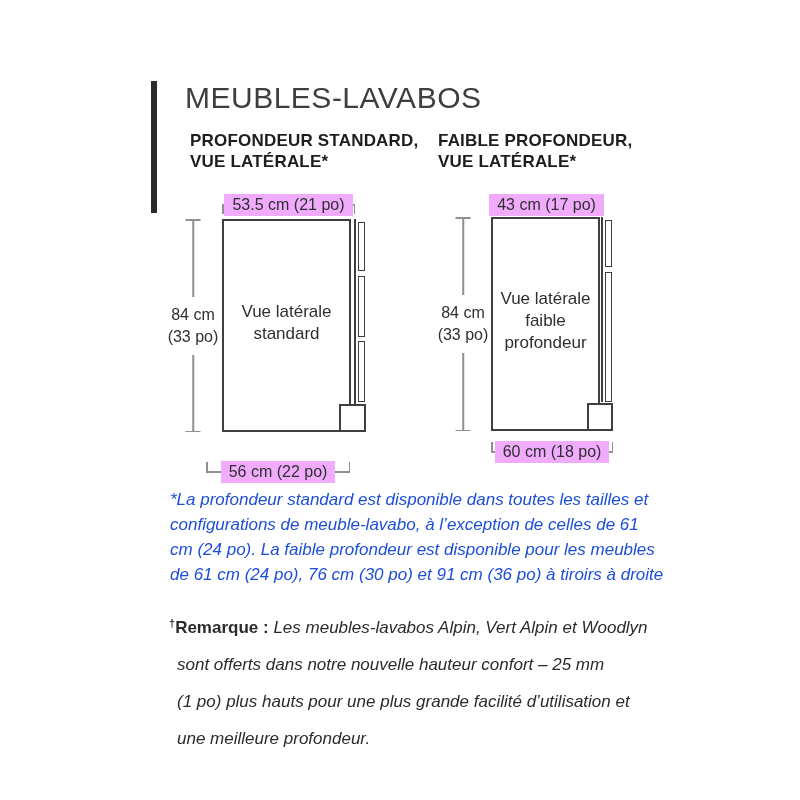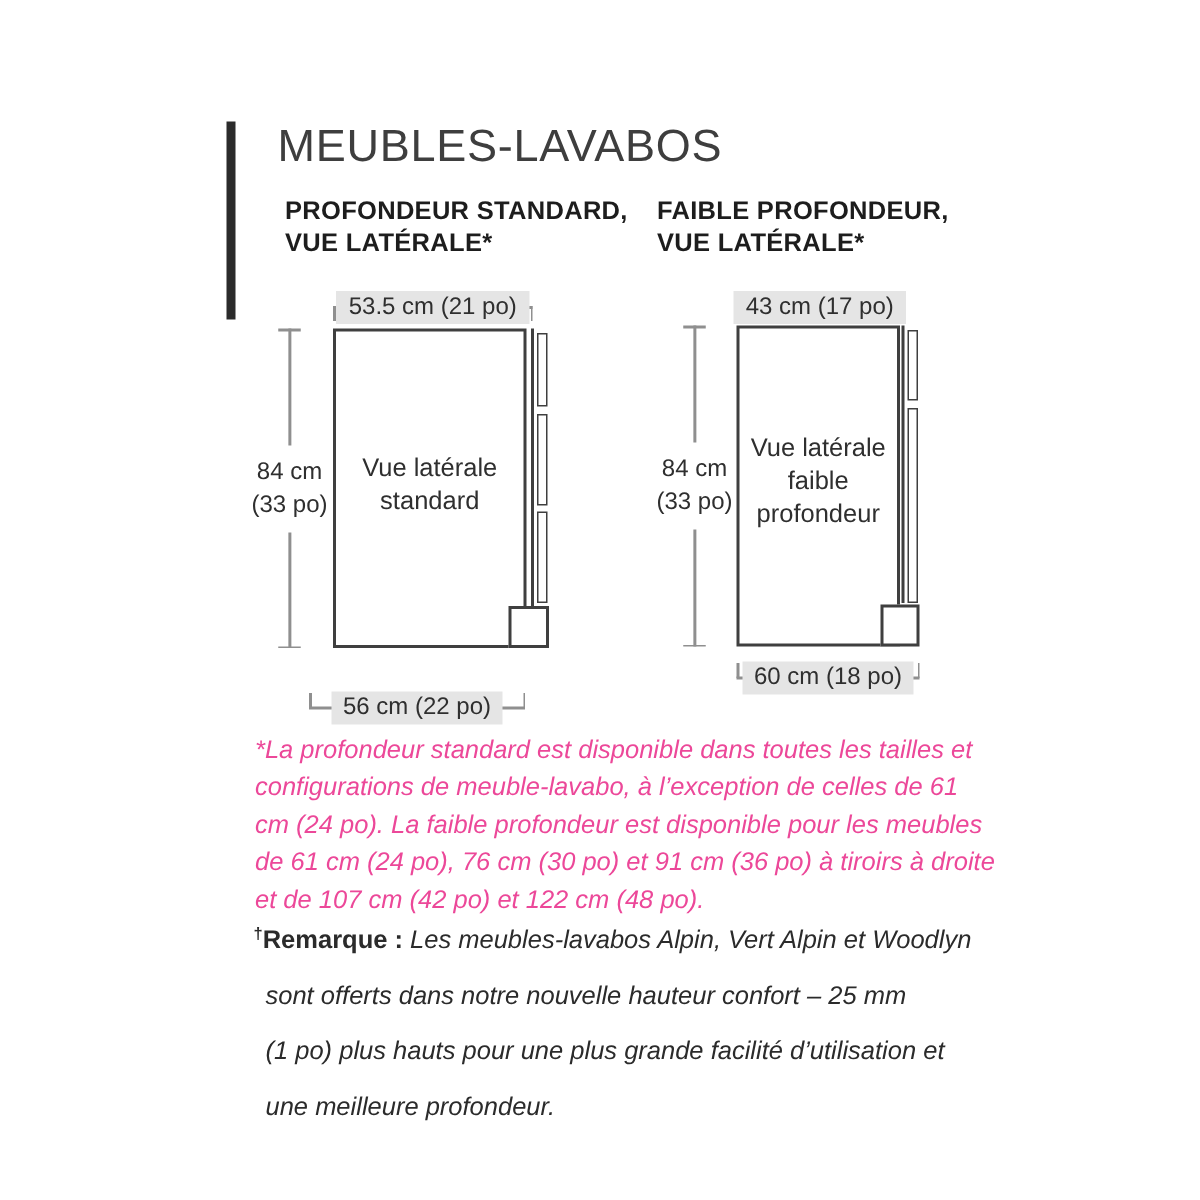--- a/index.html
+++ b/index.html
@@ -24,33 +24,33 @@
   .door-line{position:absolute;width:2px;background:#3f3f3f;}
   .door-seg{position:absolute;width:7px;border:1.5px solid #3f3f3f;background:#fff;box-sizing:border-box;}
   .toe{position:absolute;border:2px solid #3f3f3f;background:#fff;box-sizing:border-box;z-index:2;}
 
   .hdim{position:absolute;height:22px;display:flex;justify-content:center;}
   .hdim .bar{position:absolute;left:0;right:0;top:10px;height:1.5px;background:#8f8f8f;}
   .hdim .tick-l,.hdim .tick-r{position:absolute;width:1.5px;height:10px;background:#8f8f8f;}
   .hdim .tick-l{left:0;} .hdim .tick-r{right:0;}
   .hdim.down .tick-l,.hdim.down .tick-r{top:10px;}
   .hdim.up .tick-l,.hdim.up .tick-r{top:1px;}
-  .hdim .lbl{position:relative;z-index:1;background:#e5e5e5;padding:0 8px;font-size:16px;
+  .hdim .lbl{position:relative;z-index:1;background:#f0abfc;padding:0 8px;font-size:16px;
     line-height:22px;color:#2f2f2f;white-space:nowrap;}
 
   .vdim{position:absolute;width:54px;}
   .vdim .bar{position:absolute;left:50%;top:0;bottom:0;width:1.5px;background:#8f8f8f;transform:translateX(-50%);}
   .vdim .tick-t,.vdim .tick-b{position:absolute;left:50%;width:15px;height:1.5px;background:#8f8f8f;transform:translateX(-50%);}
   .vdim .tick-t{top:0;} .vdim .tick-b{bottom:0;}
   .vdim .lbl{position:absolute;left:0;right:0;top:50%;transform:translateY(-50%);z-index:1;
     background:#fff;text-align:center;font-size:16px;line-height:22px;color:#2f2f2f;padding:7px 0;}
 
   
   .footnote{position:absolute;left:170px;top:487px;font-style:italic;font-size:17px;
-    line-height:25px;color:#ec4899;white-space:nowrap;}
+    line-height:25px;color:#1d4ed8;white-space:nowrap;}
   .remark{position:absolute;left:169px;top:611px;font-size:17px;line-height:25px;
     color:#2b2b2b;white-space:nowrap;}
   .remark-marker{font-weight:bold;font-size:11px;vertical-align:6px;}
   .remark-label{font-weight:bold;}
   .remark-line1-rest{font-style:italic;}
   .remark-rest{font-style:italic;padding-left:8px;margin-top:12px;}
 </style>
 </head>
 <body>
 
@@ -142,21 +142,20 @@
     <span class="tick-l"></span>
     <span class="tick-r"></span>
     <span class="lbl">60 cm (18 po)</span>
   </div>
 
   <div class="footnote">
     <div>*La profondeur standard est disponible dans toutes les tailles et</div>
     <div>configurations de meuble-lavabo, à l’exception de celles de 61</div>
     <div>cm (24 po). La faible profondeur est disponible pour les meubles</div>
     <div>de 61 cm (24 po), 76 cm (30 po) et 91 cm (36 po) à tiroirs à droite</div>
-    <div>et de 107 cm (42 po) et 122 cm (48 po).</div>
   </div>
 
   <div class="remark">
     <div>
       <span class="remark-marker">†</span><span class="remark-label">Remarque :</span><span class="remark-line1-rest"> Les meubles-lavabos Alpin, Vert Alpin et Woodlyn</span>
     </div>
     <div class="remark-rest">sont offerts dans notre nouvelle hauteur confort – 25 mm</div>
     <div class="remark-rest">(1 po) plus hauts pour une plus grande facilité d’utilisation et</div>
     <div class="remark-rest">une meilleure profondeur.</div>
   </div>

